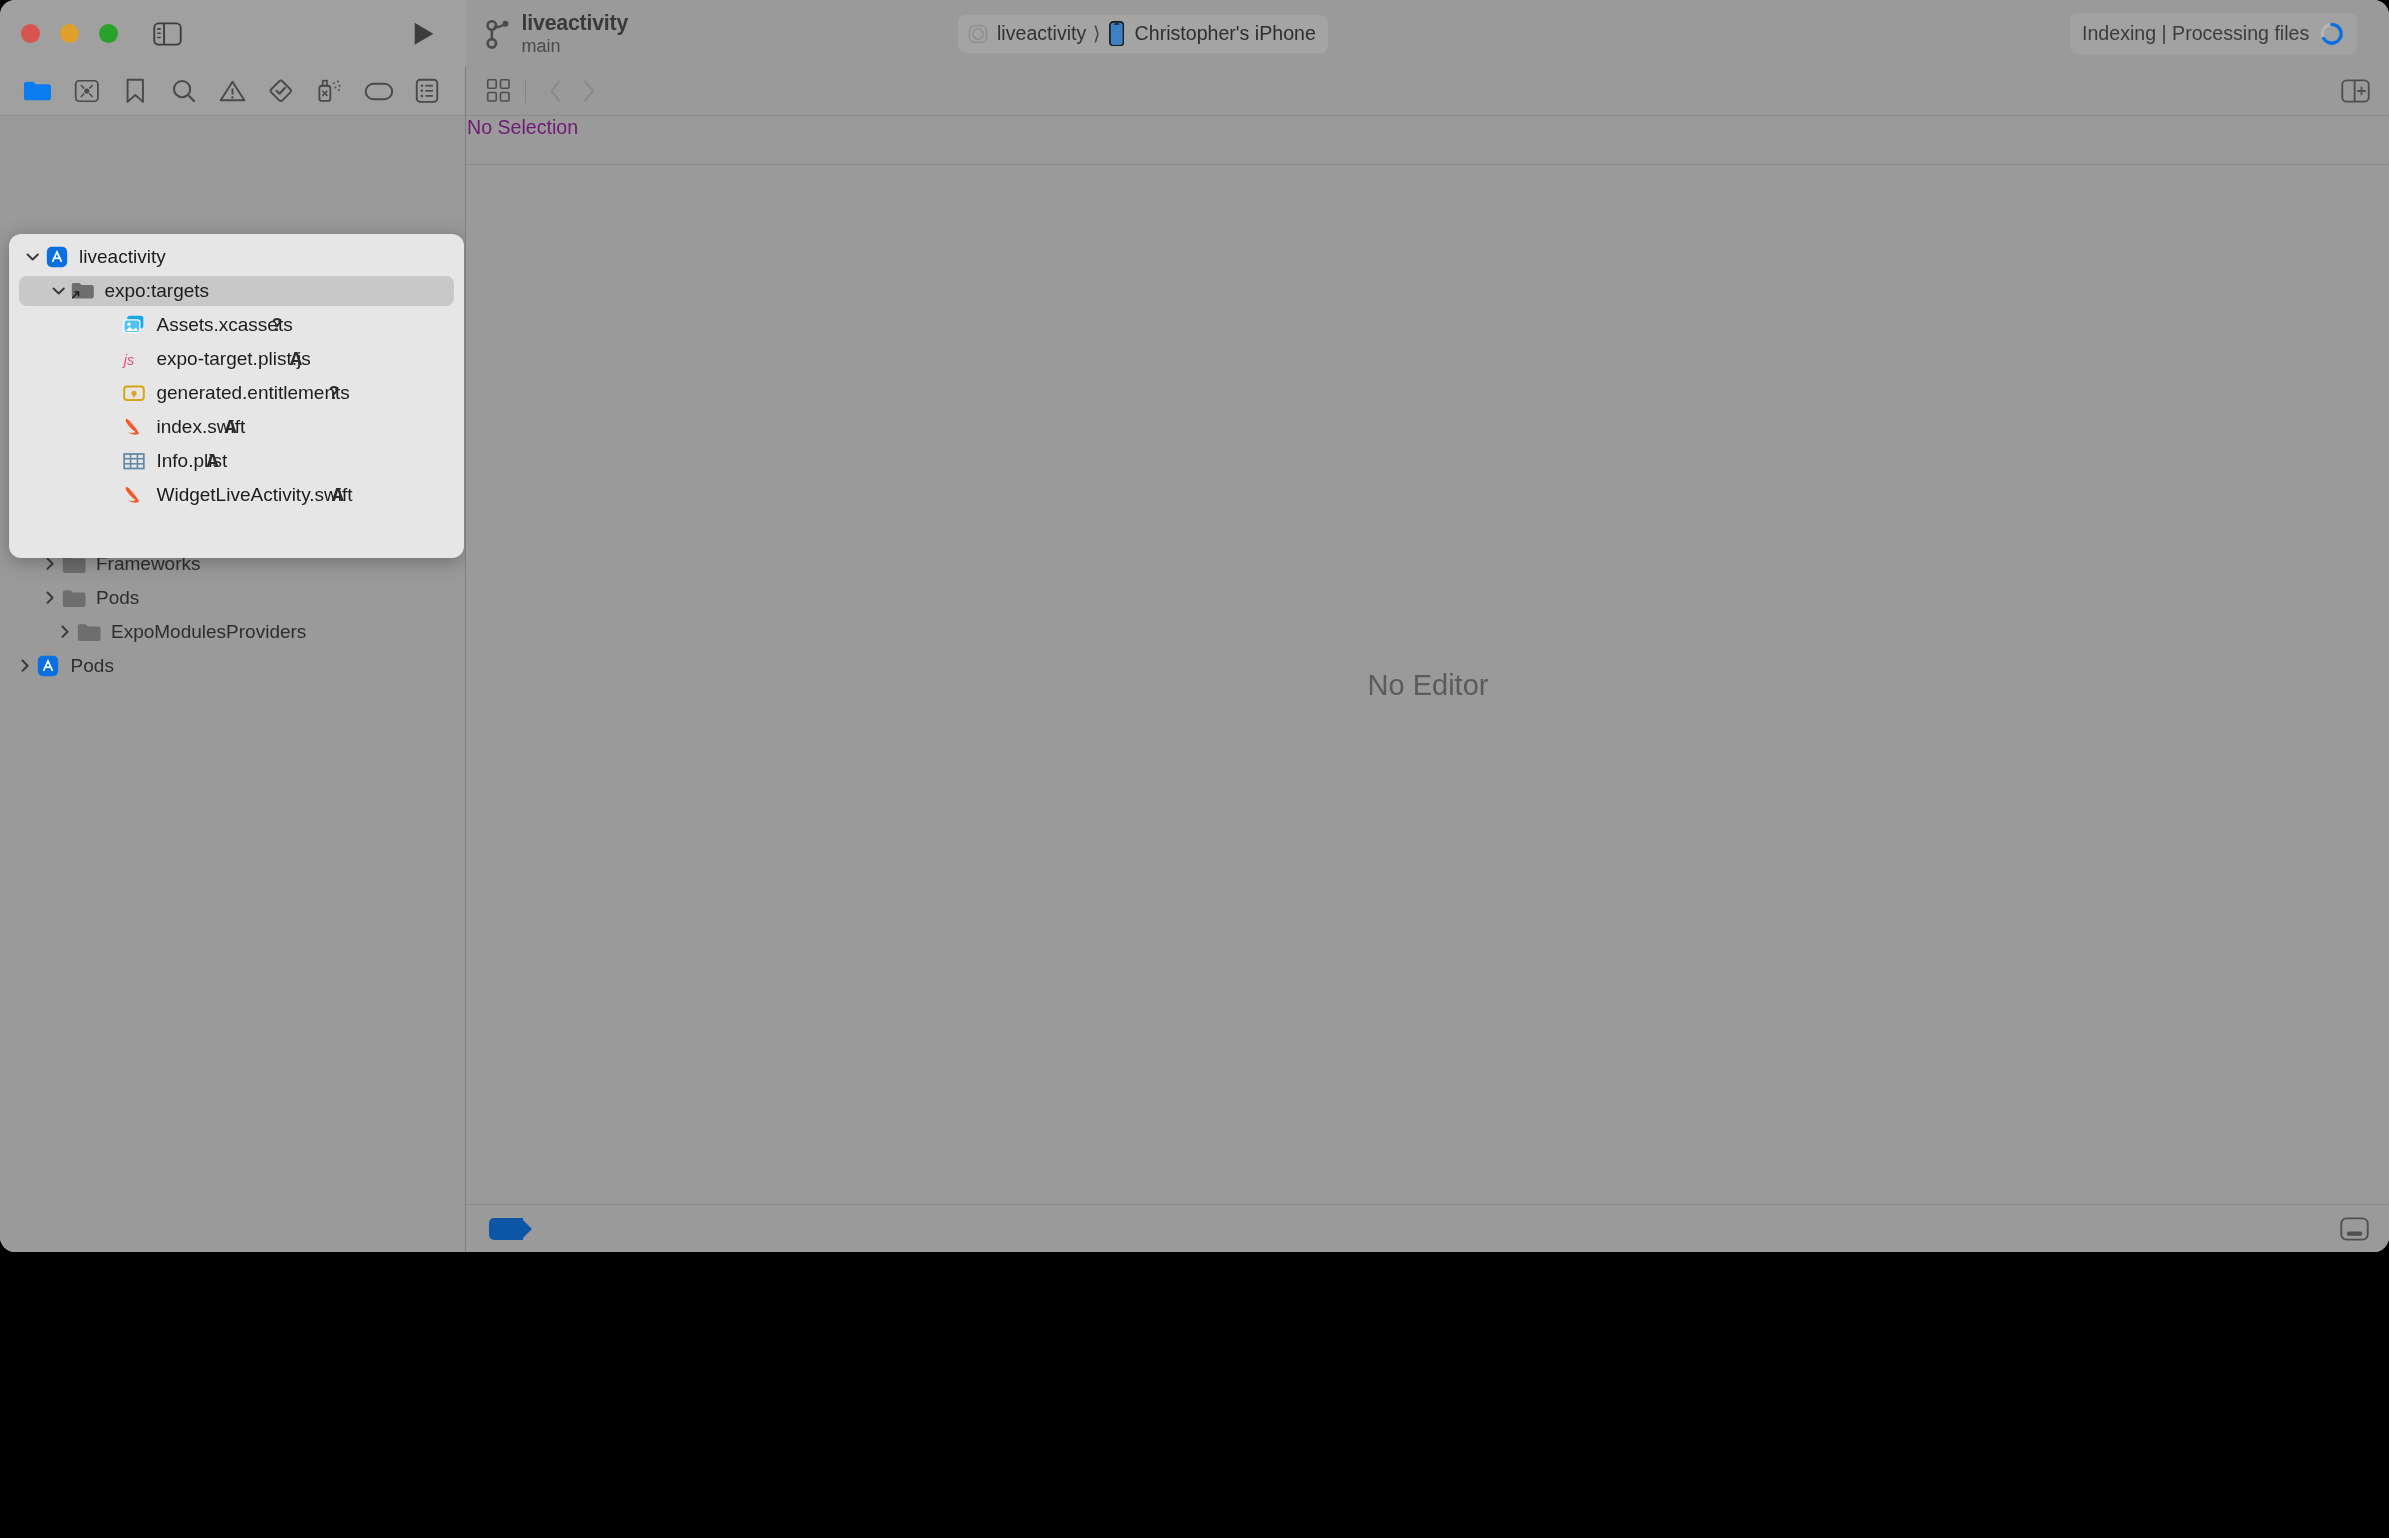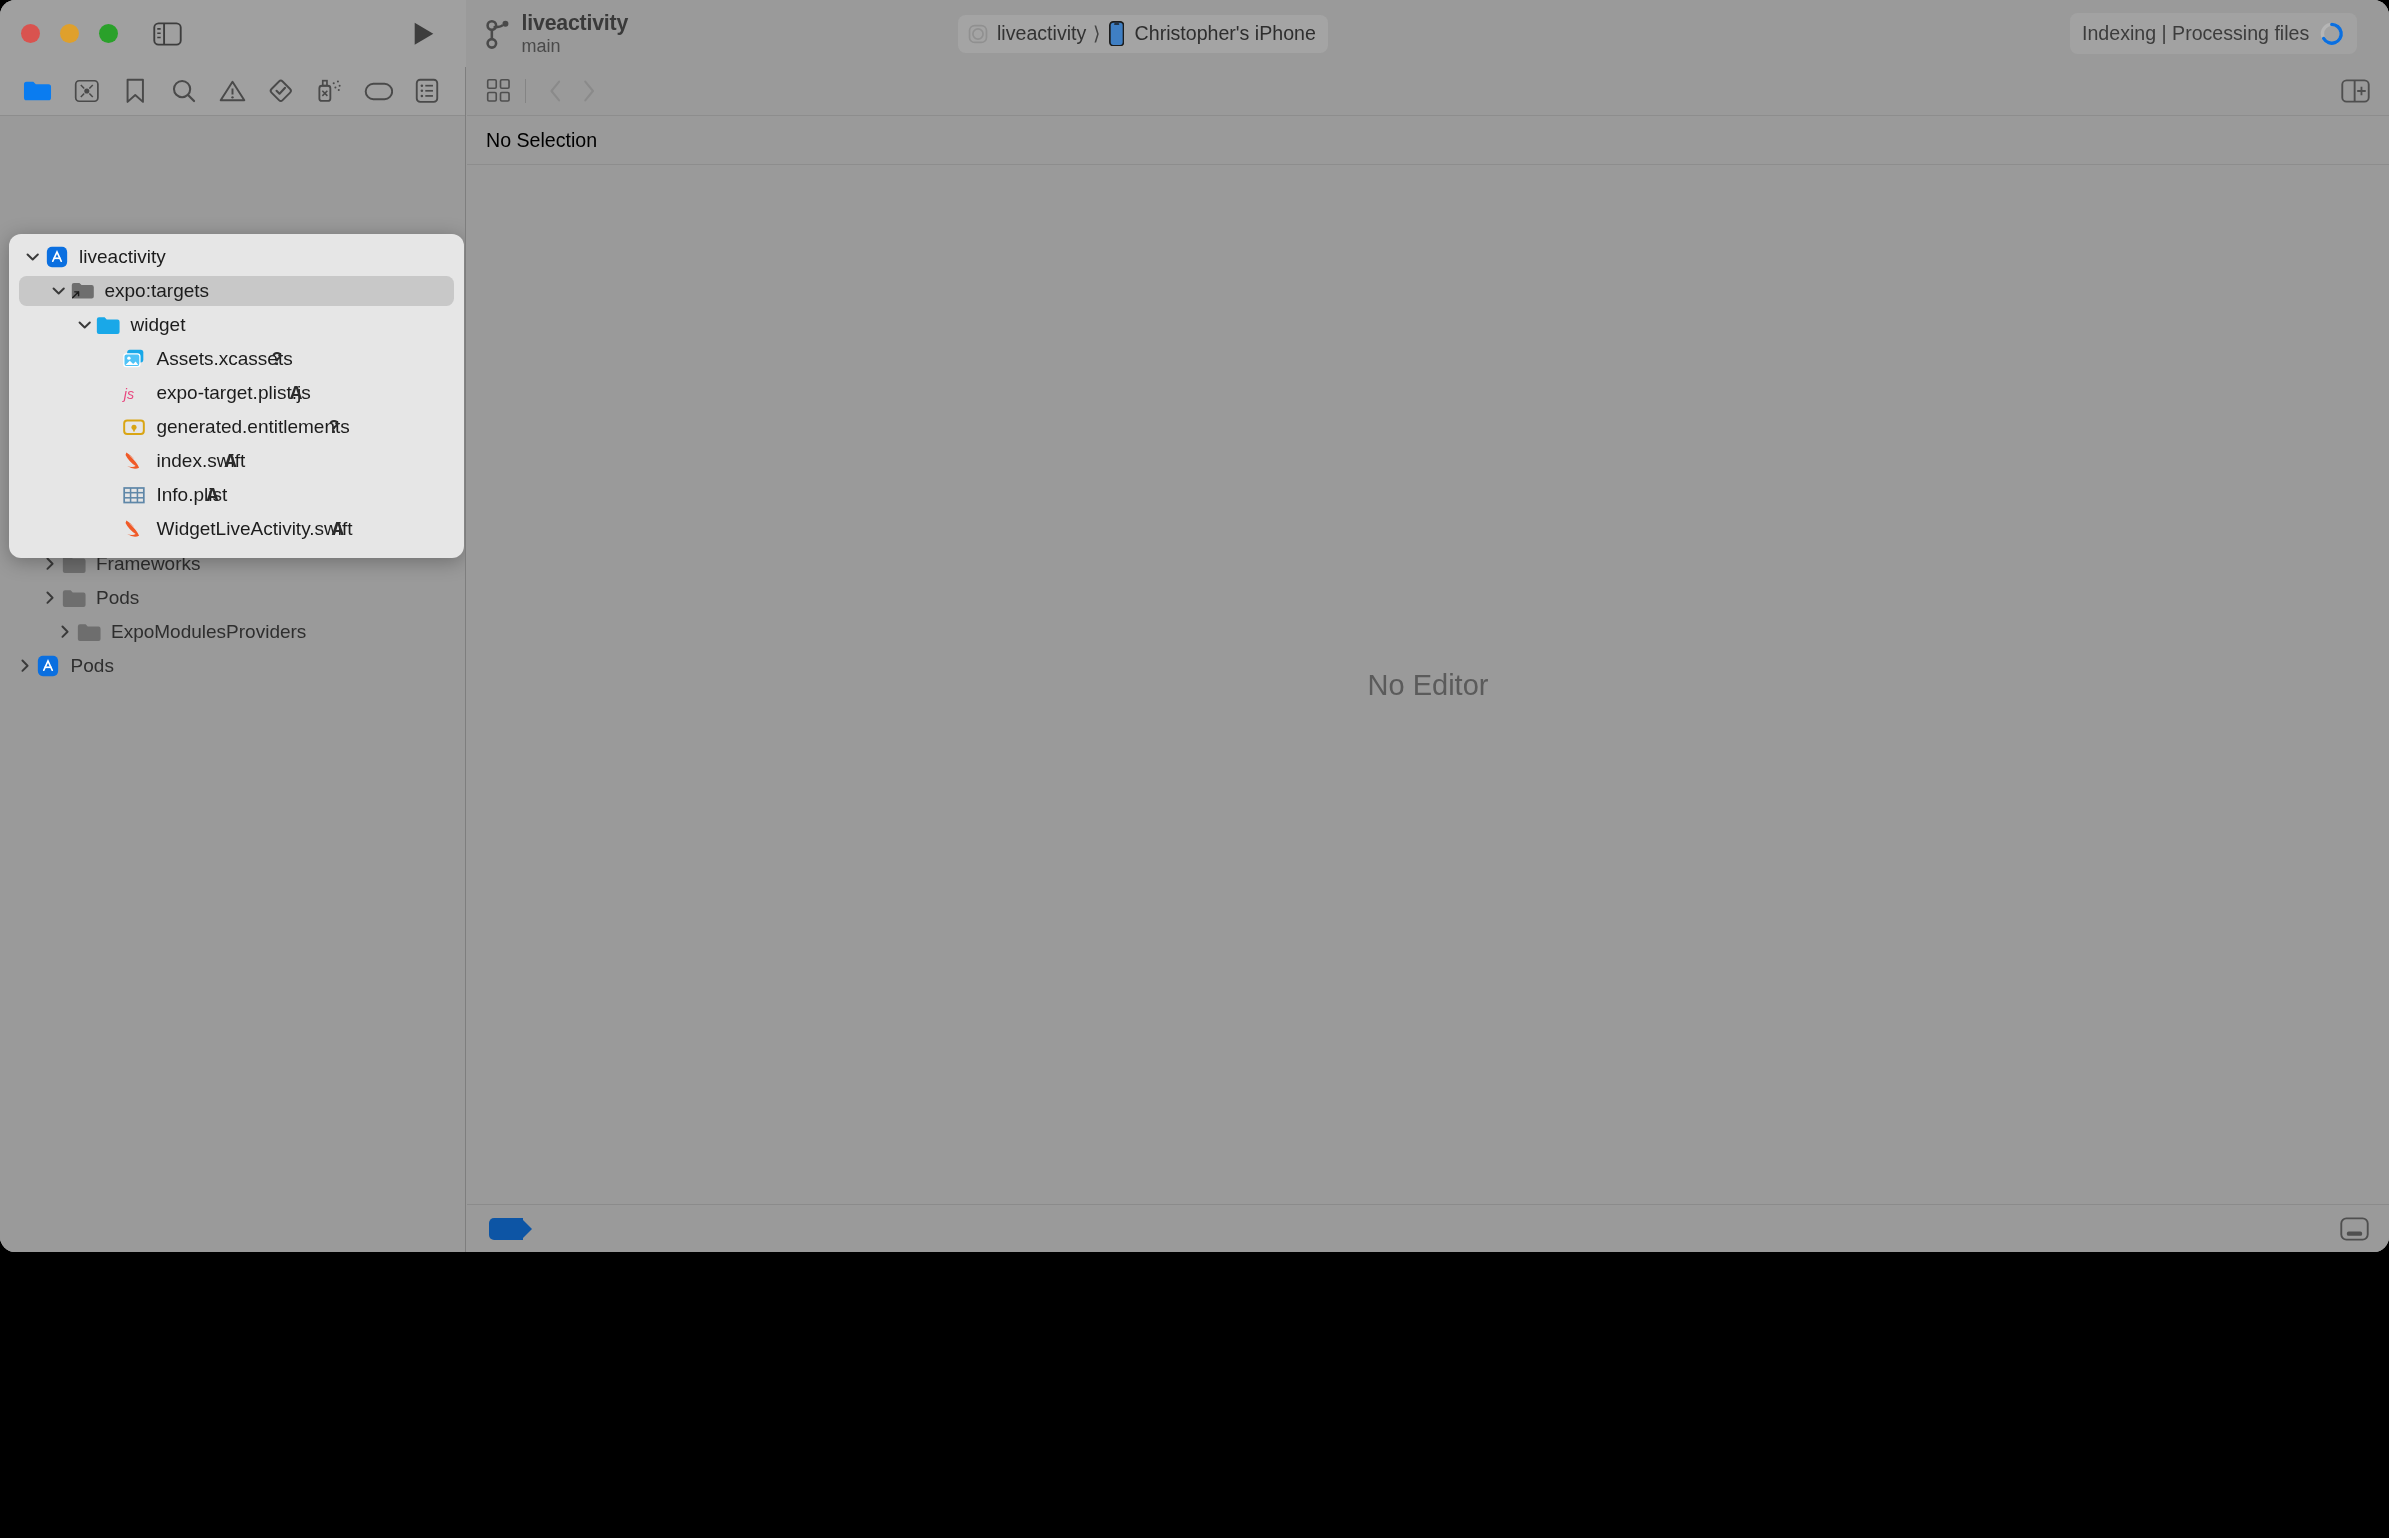--- a/index.html
+++ b/index.html
@@ -140,24 +140,23 @@
   #editor-toolbar {
     height:49px; display:flex; align-items:center;
     border-bottom:0.9px solid #8d8d8d;
     padding-left:19px;
   }
   .tb-sep { width:0.9px; height:24px; background:#848484; margin:0 13.6px; }
   .nav-chev { margin:0 8.5px; }
   .editor-add { margin-left:auto; margin-right:19px; }
 
   #jumpbar {
-    height:49px; display:flex; align-items:center;
-    padding-left:19px;
+    height:49px; display:flex; align-items:flex-start;
     border-bottom:0.9px solid #8d8d8d;
-    font-size:19.6px; color:#000000;
+    font-size:19.6px; color:#701a75;
   }
   #editor-canvas {
     position:absolute; left:0; top:100px; right:0; bottom:48px;
     display:flex; align-items:center; justify-content:center;
   }
   #no-editor { font-size:29px; color:#5b5b5b; }
 
   #editor-bottom {
     position:absolute; left:0; bottom:0; right:0; height:48px;
     border-top:0.9px solid #8b8b8b;
@@ -459,33 +458,20 @@
           </span>
           <span class="ficon">
             <svg width="25.6" height="22" viewBox="0 0 30 26">
               <path d="M2 6 a2.5 2.5 0 0 1 2.5 -2.5 h6.5 l2.5 2.5 h12 a2.5 2.5 0 0 1 2.5 2.5 v11 a2.5 2.5 0 0 1 -2.5 2.5 H4.5 a2.5 2.5 0 0 1 -2.5 -2.5 Z" fill="#6e6e6e"></path>
               <path d="M3 21 L10 14 M10 14 h-4.5 M10 14 v4.5" fill="none" stroke="#1c1c1c" stroke-width="1.7" stroke-linecap="round"></path>
             </svg>
           </span>
           <span class="label">expo:targets</span>
         </div>
 
-        <div class="row" style="padding-left:65px">
-          <span class="disc">
-            <svg width="15.4" height="12" viewBox="0 0 18 14">
-                <path d="M3 4 L9 10 L15 4" fill="none" stroke="#3a3a3a" stroke-width="2.3" stroke-linecap="round" stroke-linejoin="round"></path>
-              </svg>
-          </span>
-          <span class="ficon">
-            <svg width="24" height="19" viewBox="0 0 28 22">
-                <path d="M1 4 a2.5 2.5 0 0 1 2.5 -2.5 h6.5 l2.5 2.5 h12.5 a2.5 2.5 0 0 1 2.5 2.5 v12 a2.5 2.5 0 0 1 -2.5 2.5 H3.5 a2.5 2.5 0 0 1 -2.5 -2.5 Z" fill="#19a8e8"></path>
-              </svg>
-          </span>
-          <span class="label">widget</span>
-        </div>
 
         <div class="row" style="padding-left:113px">
           <span class="ficon">
             <svg width="24" height="22" viewBox="0 0 28 26">
               <rect x="6" y="2" width="19" height="15" rx="3" fill="#19a8e8"></rect>
               <rect x="2" y="7" width="19" height="15" rx="3" fill="#4fc3f7" stroke="#fff" stroke-width="1.5"></rect>
               <circle cx="8" cy="12" r="2" fill="#fff"></circle>
               <path d="M4 20 L9 15 L13 19 L16 16 L19 20 Z" fill="#fff"></path>
             </svg>
           </span>

